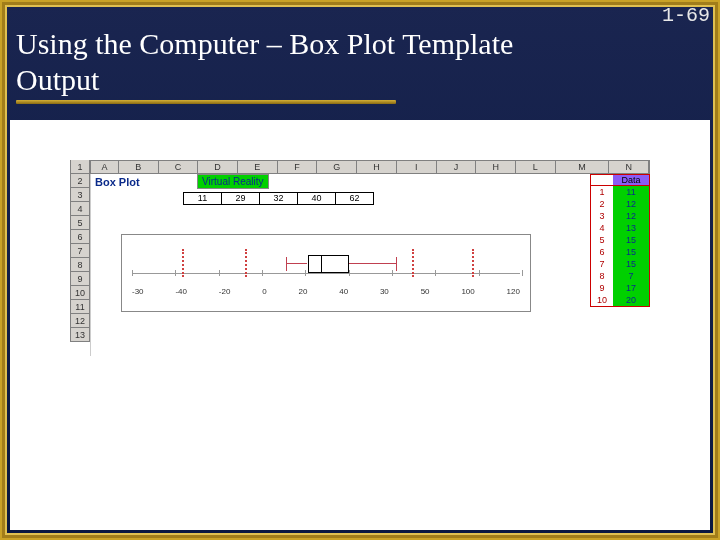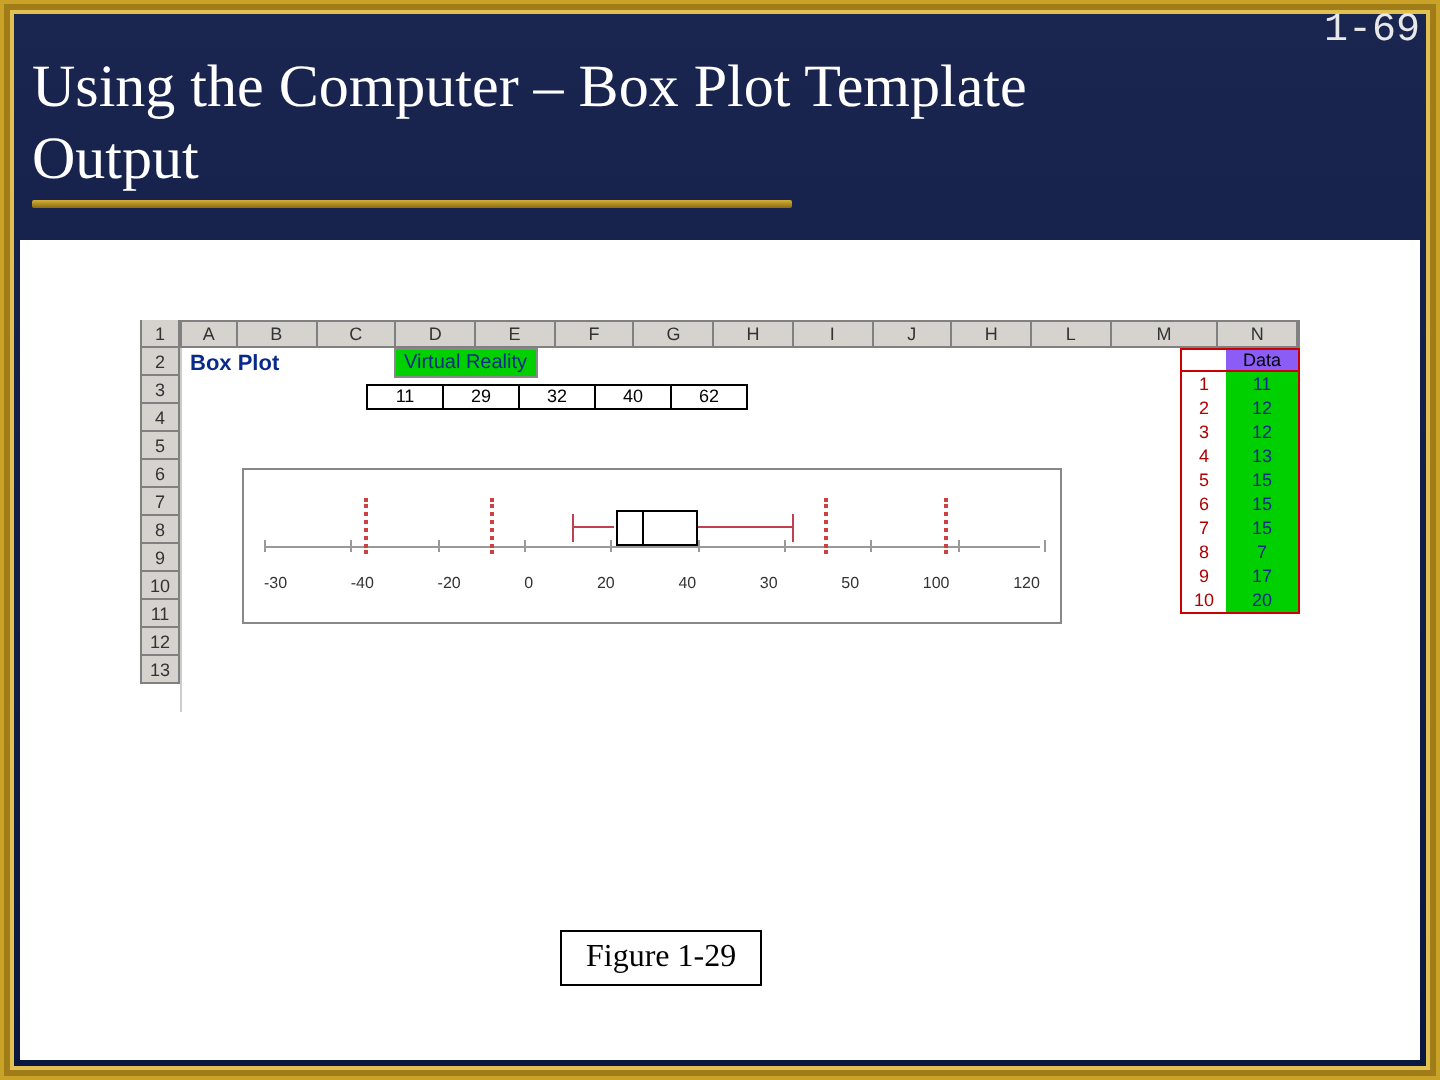--- a/index.html
+++ b/index.html
@@ -345,14 +345,13 @@
             </div>
             <div class="data-row">
               <div class="idx-col">10</div>
               <div class="val-col">20</div>
             </div>
           </div>
       </div>
     </div>
   </div>
 
-  <div class="figure-cap">Figure 1-29</div>
 </div>
 
 </body></html>

